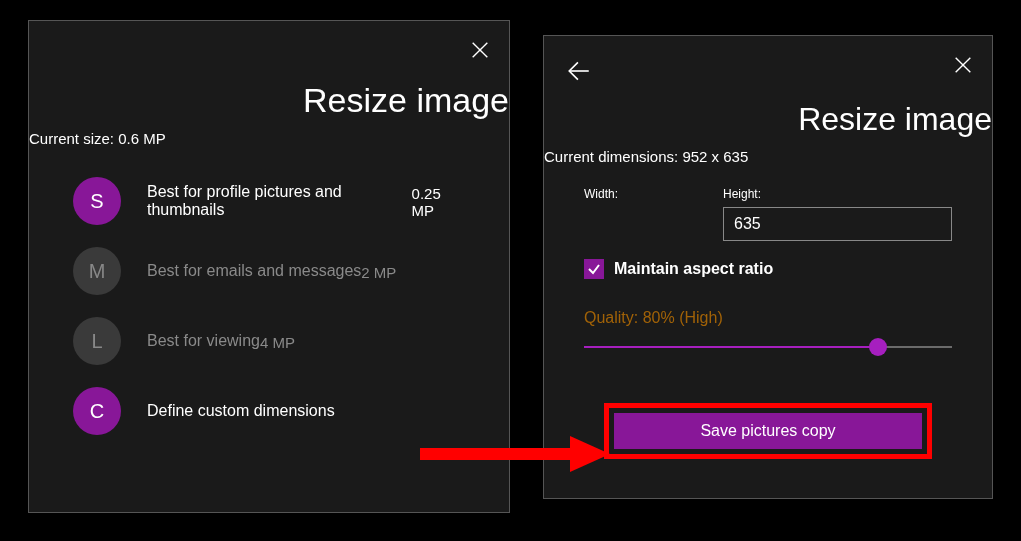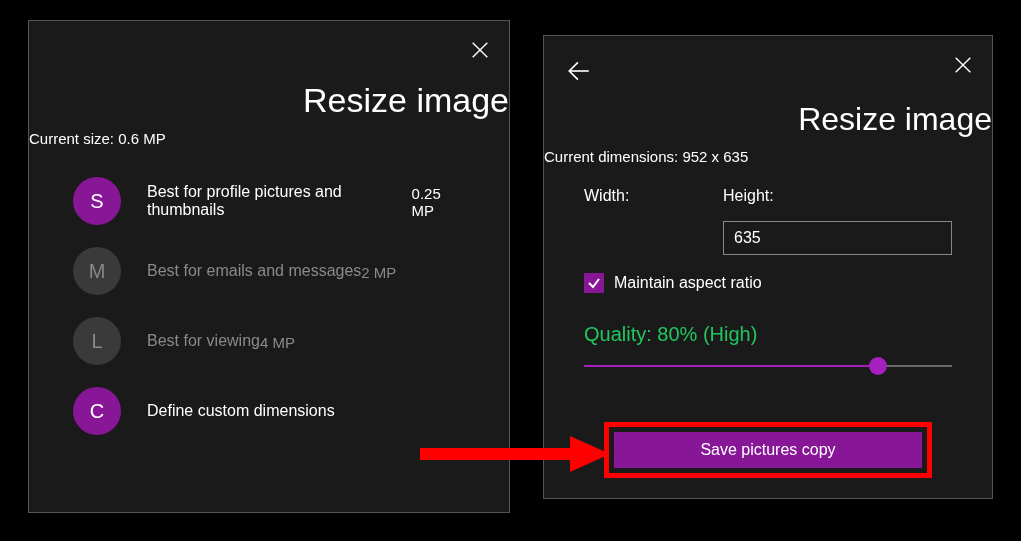--- a/index.html
+++ b/index.html
@@ -101,22 +101,22 @@
     .option-row.inactive .option-sub { color: #8a8a8a; }
     .fields {
       margin-top: 22px;
       padding: 0 40px;
       display: flex;
       gap: 28px;
     }
     .field-group { flex: 1; display: flex; flex-direction: column; }
     .field-label {
       color: #fff;
-      font-size: 16px;
-      margin-bottom: 16px;
+      font-size: 12px;
+      margin-bottom: 6px;
     }
     .field-input {
       background: #1a1a1a;
       border: 1px solid #888;
       color: #fff;
       padding: 7px 10px;
       font-size: 16px;
       font-family: inherit;
       outline: none;
     }
@@ -130,23 +130,23 @@
     .checkbox {
       width: 20px;
       height: 20px;
       background: #881798;
       display: flex;
       align-items: center;
       justify-content: center;
       cursor: pointer;
     }
     .checkbox svg { width: 14px; height: 14px; stroke: #fff; }
-    .checkbox-label { color: #fff; font-size: 16px; }
+    .checkbox-label { color: #fff; font-size: 16px; font-weight: bold; }
     .quality-section { margin-top: 30px; padding: 0 40px; }
-    .quality-label { color: #22c55e; font-size: 20px; margin-bottom: 10px; }
+    .quality-label { color: #a16207; font-size: 16px; margin-bottom: 10px; }
     .slider {
       position: relative;
       height: 20px;
       display: flex;
       align-items: center;
     }
     .slider-track-full {
       position: absolute;
       width: 100%;
       height: 2px;

